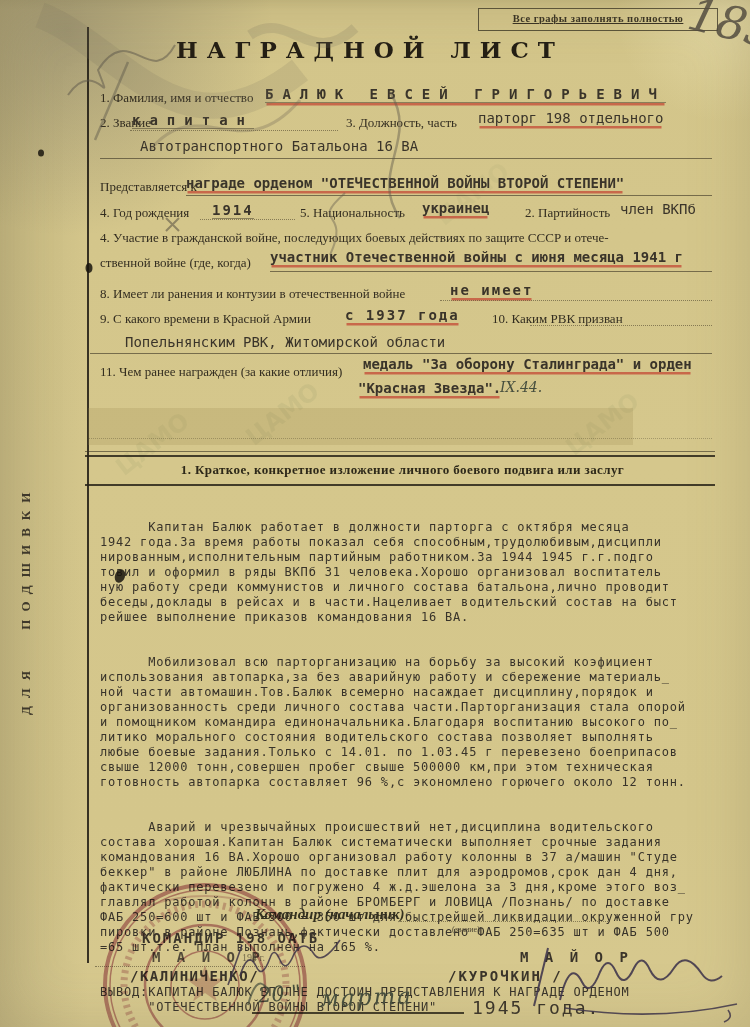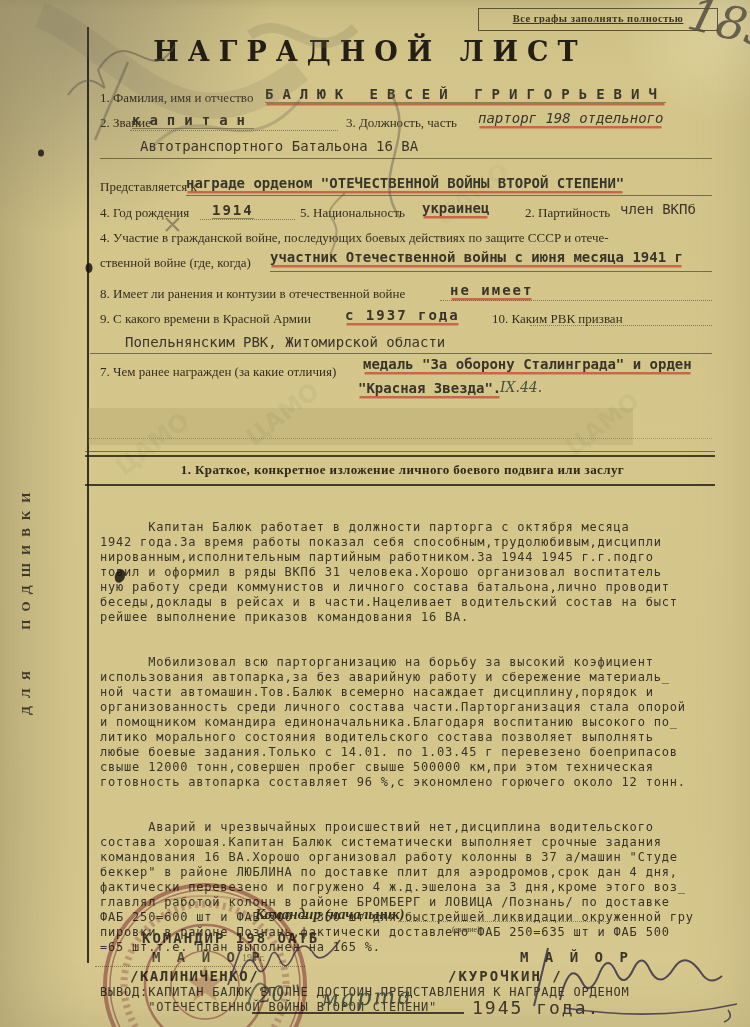--- a/index.html
+++ b/index.html
@@ -15,21 +15,21 @@
   .abs{position:absolute;white-space:nowrap;}
   .lbl{font-family:"Liberation Serif",serif;font-size:13px;color:#332d20;}
   .typed{font-family:"DejaVu Sans Mono",monospace;font-size:14px;color:#3a342a;}
   .b{font-weight:bold;}
   .fill{border-bottom:1px solid rgba(62,55,40,.5);}
   .red{box-shadow:0 4px 0 -1.5px rgba(196,80,58,.8);}
   .hr{position:absolute;height:0;border-top:1px solid rgba(55,48,34,.6);}
   .hr.dot{border-top-style:dotted;border-top-color:rgba(70,60,40,.55);}
   .hr.thick{border-top-width:2px;border-top-color:rgba(40,35,24,.85);}
   .title{position:absolute;top:36px;left:60px;width:620px;text-align:center;
-    font-family:"DejaVu Serif",serif;font-weight:bold;font-size:27px;letter-spacing:9px;
+    font-family:"DejaVu Serif",serif;font-weight:bold;font-size:23px;letter-spacing:9px;
     color:#241f15;}
   .corner-note{position:absolute;top:8px;left:478px;width:238px;height:21px;
     border:1.5px solid rgba(60,54,38,.8);text-align:center;font-size:10.5px;font-weight:bold;
     letter-spacing:.5px;line-height:20px;color:#383223;text-decoration:underline;}
   .pagenum{position:absolute;top:-4px;left:688px;font-family:"DejaVu Serif",serif;
     font-style:italic;font-size:46px;color:rgba(80,74,64,.85);transform:rotate(14deg);}
   .vrule{position:absolute;left:87px;top:27px;width:2px;height:936px;background:rgba(28,24,16,.85);}
   .vert{position:absolute;left:18px;top:330px;height:385px;writing-mode:vertical-rl;
     transform:rotate(180deg);font-size:13px;font-weight:bold;letter-spacing:8px;word-spacing:22px;
     color:#3d372a;}
@@ -68,21 +68,21 @@
 
   <div class="abs" style="left:100px;top:86px;">
     <span class="lbl" style="position:absolute;left:0;top:4px;">1. Фамилия, имя и отчество</span>
     <span class="typed b sp fill red" style="position:absolute;left:165px;top:0;font-size:14px;">БАЛЮК ЕВСЕЙ ГРИГОРЬЕВИЧ</span>
   </div>
 
   <div class="abs" style="left:100px;top:112px;">
     <span class="lbl" style="position:absolute;left:0;top:3px;">2. Звание</span>
     <span class="typed b fill" style="position:absolute;left:32px;top:0;letter-spacing:9px;">капитан</span>
     <span class="lbl" style="position:absolute;left:246px;top:3px;">3. Должность, часть</span>
-    <span class="typed red" style="position:absolute;left:378px;top:-2px;font-style:italic;">парторг 198 отдельного</span>
+    <span class="typed red" style="position:absolute;left:378px;top:-2px;">парторг 198 отдельного</span>
   </div>
   <div class="hr dot" style="left:130px;top:130px;width:208px;"></div>
   <div class="abs" style="left:100px;top:138px;">
     <span class="typed" style="position:absolute;left:40px;top:0;">Автотранспортного Батальона 16 ВА</span>
   </div>
   <div class="hr" style="left:100px;top:158px;width:612px;"></div>
 
   <div class="abs" style="left:100px;top:176px;">
     <span class="lbl" style="position:absolute;left:0;top:3px;">Представляется к</span>
     <span class="typed b red" style="position:absolute;left:86px;top:-1px;">награде орденом "ОТЕЧЕСТВЕННОЙ ВОЙНЫ ВТОРОЙ СТЕПЕНИ"</span>
@@ -119,21 +119,21 @@
     <span class="typed b red" style="position:absolute;left:245px;top:-1px;letter-spacing:2px;">с 1937 года</span>
     <span class="lbl" style="position:absolute;left:392px;top:3px;">10. Каким РВК призван</span>
   </div>
   <div class="hr dot" style="left:530px;top:325px;width:182px;"></div>
   <div class="abs" style="left:100px;top:334px;">
     <span class="typed" style="position:absolute;left:25px;top:0;">Попельнянским РВК, Житомирской области</span>
   </div>
   <div class="hr" style="left:90px;top:353px;width:622px;"></div>
 
   <div class="abs" style="left:100px;top:358px;">
-    <span class="lbl" style="position:absolute;left:0;top:6px;">7. Чем ранее награжден (за какие отличия)</span>
+    <span class="lbl" style="position:absolute;left:0;top:6px;">11. Чем ранее награжден (за какие отличия)</span>
     <span class="typed b red" style="position:absolute;left:263px;top:-2px;">медаль "За оборону Сталинграда" и орден</span>
   </div>
   <div class="abs" style="left:100px;top:380px;">
     <span class="typed b red" style="position:absolute;left:258px;top:0;">"Красная Звезда".</span>
     <span class="hand" style="position:absolute;left:400px;top:-1px;font-size:14px;">IX.44.</span>
   </div>
 
   <div class="redact"></div>
   <div class="hr dot" style="left:88px;top:438px;width:624px;opacity:.6;"></div>
 

